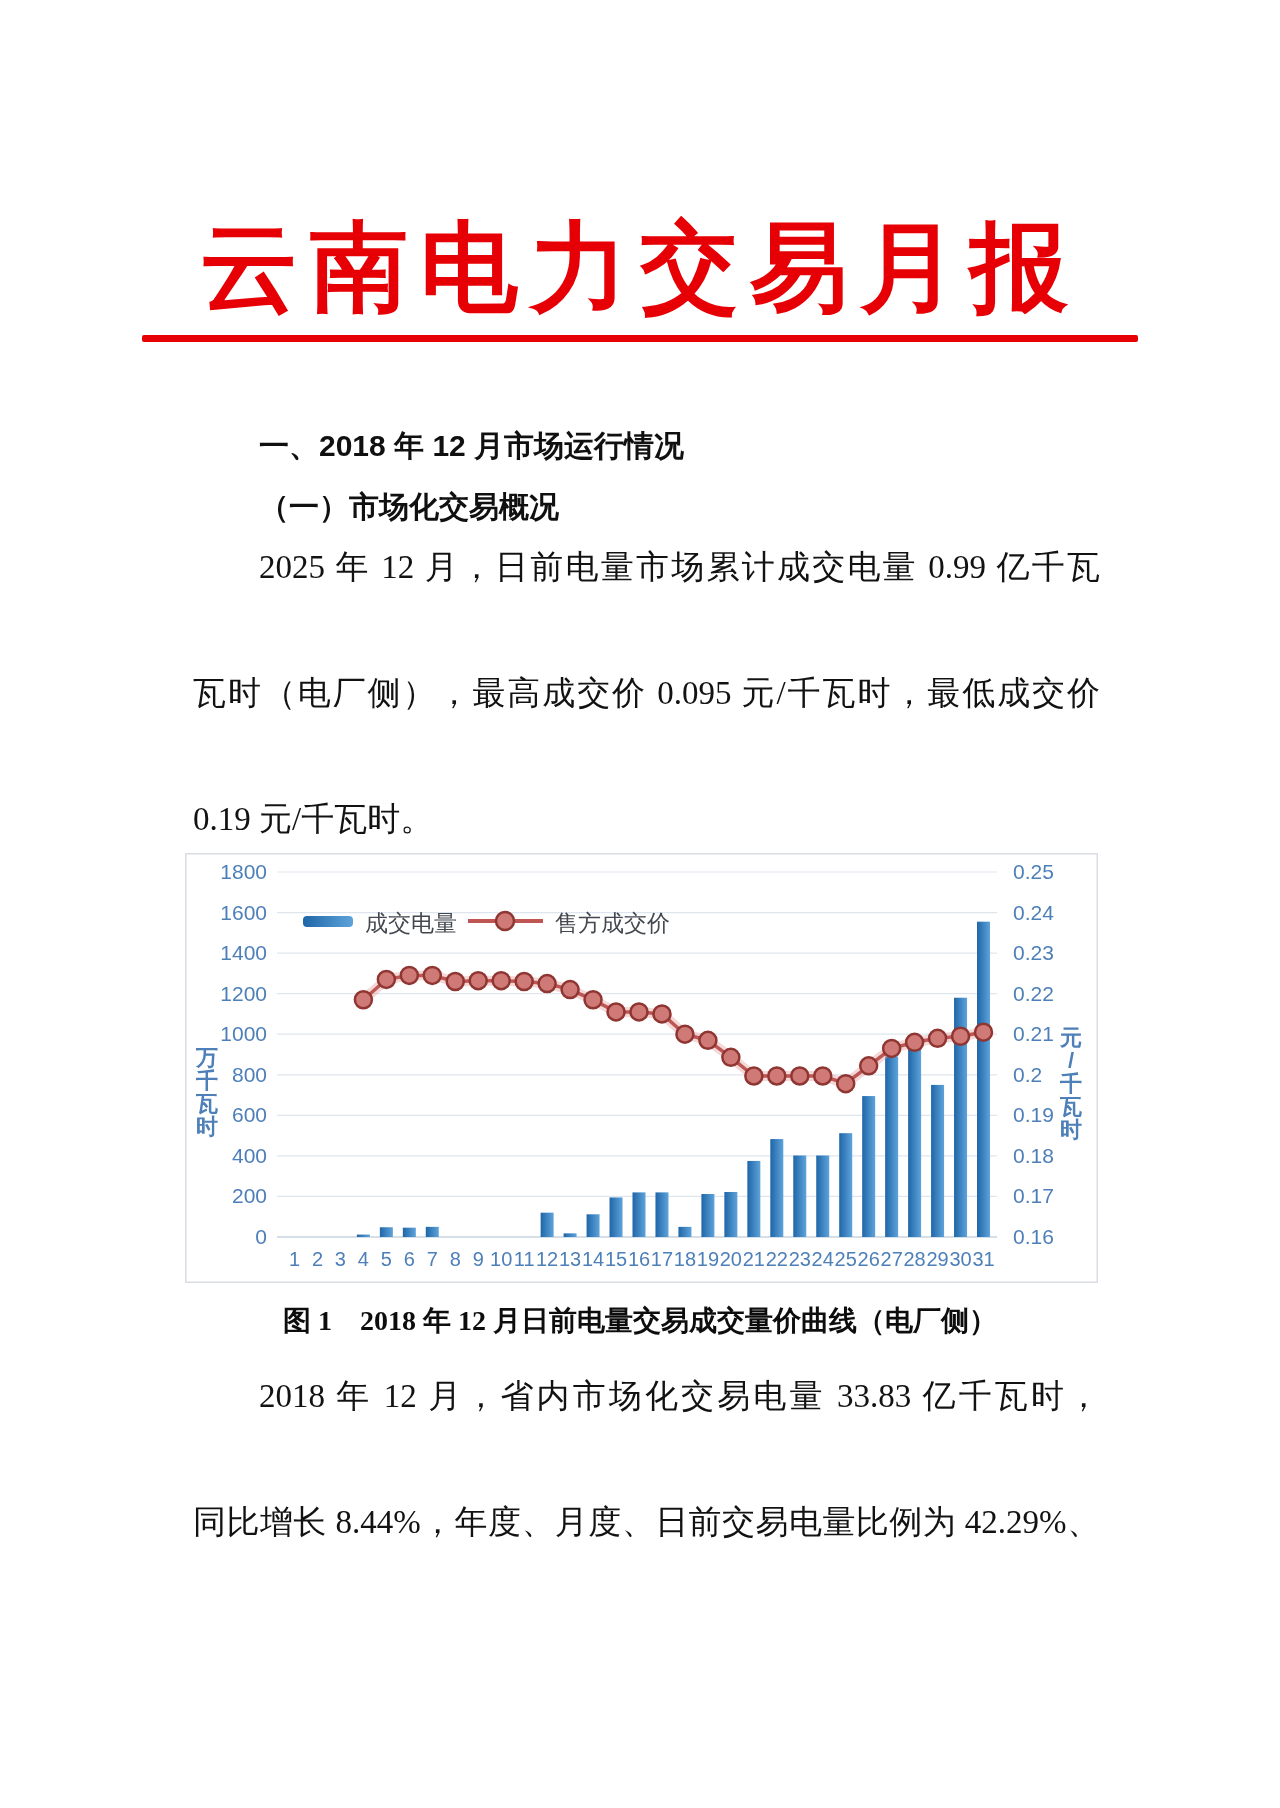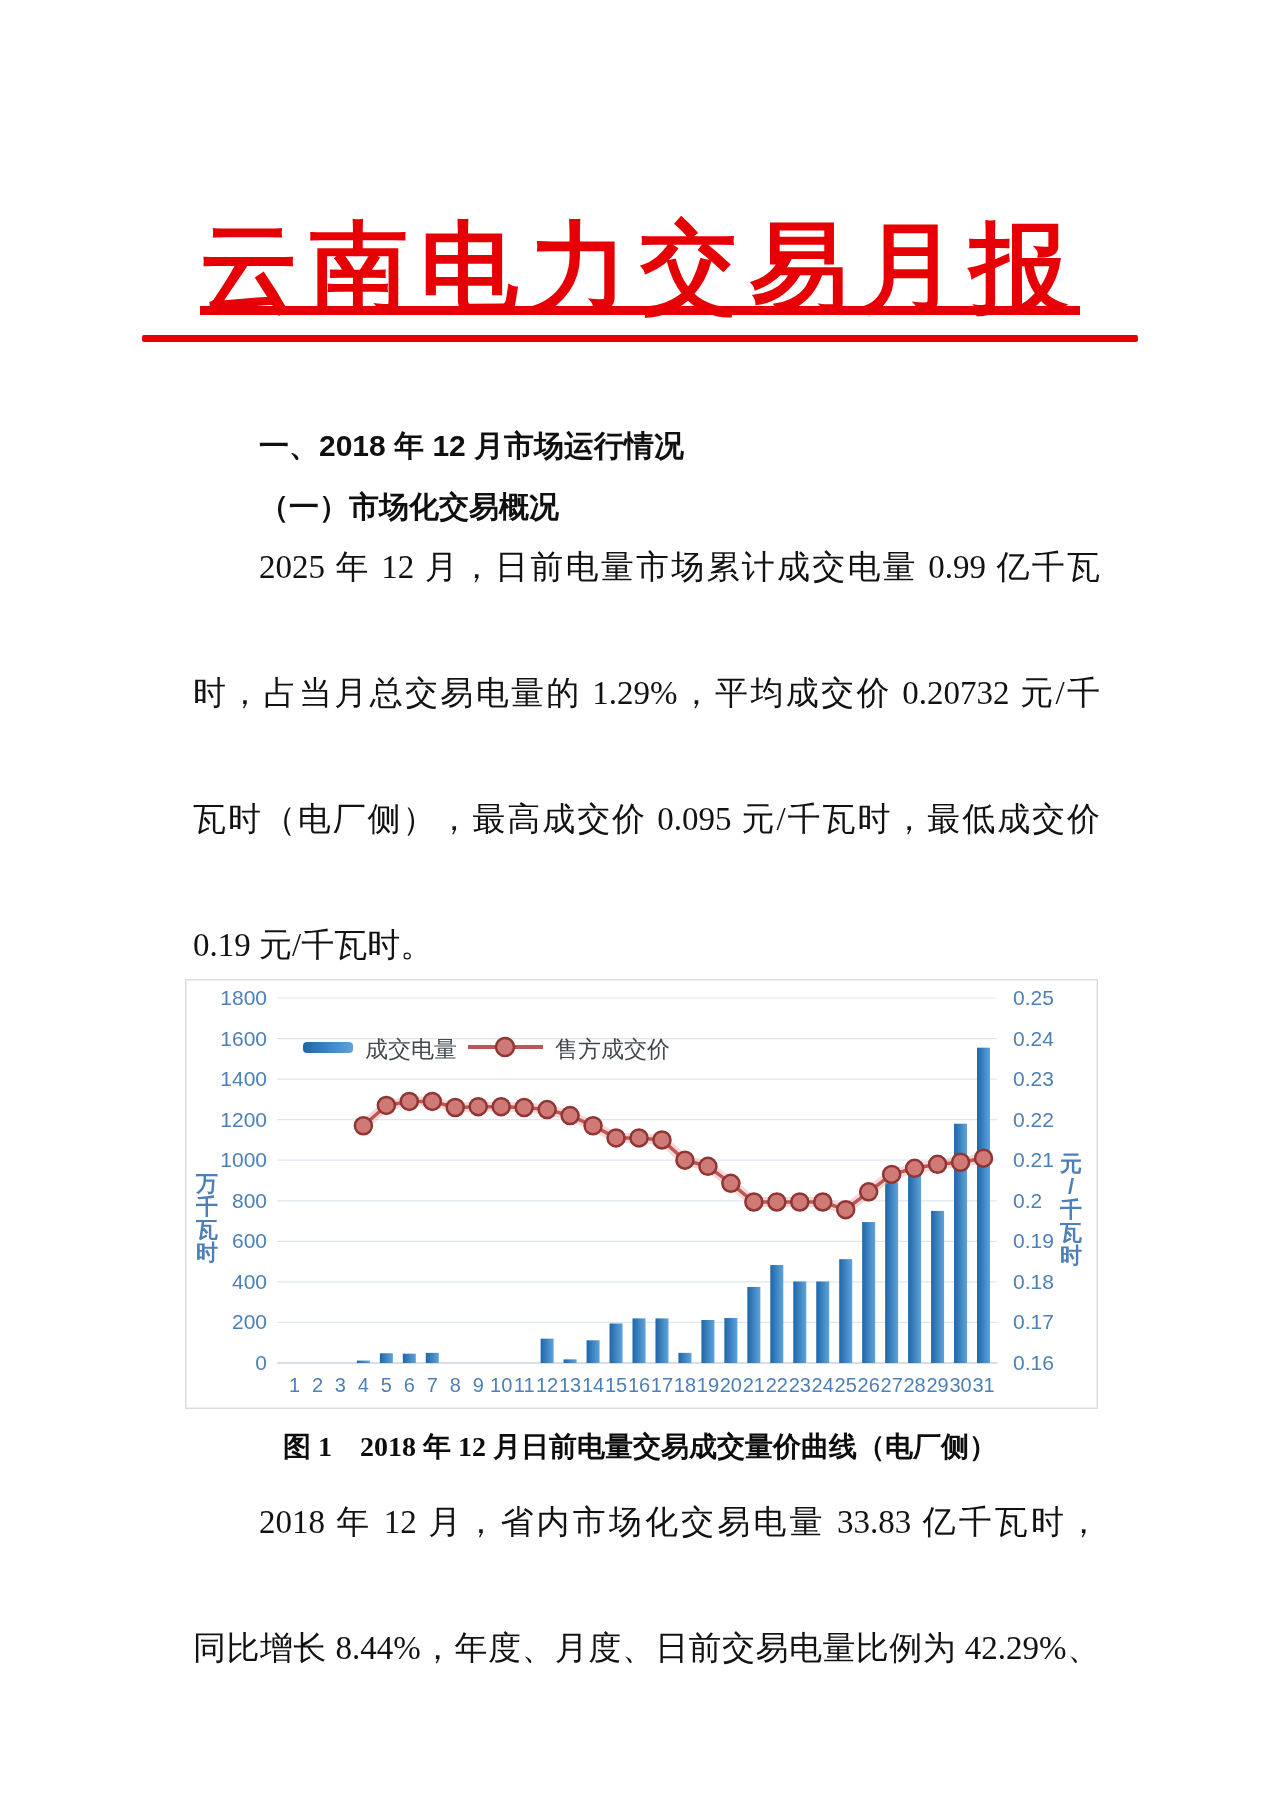--- a/index.html
+++ b/index.html
@@ -6,21 +6,20 @@
   body{
     width:1280px;height:1808px;overflow:hidden;background:#ffffff;
     font-family:"Liberation Serif","DejaVu Serif",serif;color:#121212;
     -webkit-font-smoothing:antialiased;
   }
   .page{position:relative;width:1280px;height:1808px;}
   .title{
     margin-top:212px;text-align:center;
     font-size:98px;font-weight:bold;letter-spacing:12px;line-height:112px;
     color:#e60005;
-    text-decoration:underline;
   }
   .date{margin-top:80px;text-align:center;font-size:31px;line-height:38px;color:#111;}
   .rule{margin:11px auto 0;width:996px;height:7px;background:#e60005;border-radius:2px;}
   .h1,.h2{
     margin-left:259px;font-family:"Liberation Sans","DejaVu Sans",sans-serif;
     font-weight:700;font-size:30px;line-height:40px;color:#101010;
   }
   .h1{margin-top:84px;}
   .h2{margin-top:21px;}
   .para{margin-left:193px;width:907px;font-size:33px;line-height:63px;}
@@ -44,21 +43,20 @@
   <div class="title">云南电力交易月报</div>
 
 
   <div class="rule"></div>
 
   <div class="h1">一、2018 年 12 月市场运行情况</div>
   <div class="h2">（一）市场化交易概况</div>
 
   <div class="para para1">
     <div class="pline j indent">2025 年 12 月，日前电量市场累计成交电量 0.99 亿千瓦</div>
-    <div class="pline j">时，占当月总交易电量的 1.29%，平均成交价 0.20732 元/千</div>
     <div class="pline j">瓦时（电厂侧），最高成交价 0.095 元/千瓦时，最低成交价</div>
     <div class="pline">0.19 元/千瓦时。</div>
   </div>
 
   <div class="chartbox">
     <svg id="chart-svg" xmlns="http://www.w3.org/2000/svg" viewBox="0 0 913 430">
         <rect x="0.75" y="0.75" width="911.5" height="428.5" fill="#ffffff" stroke="#d9dde3" stroke-width="1.5"></rect>
         <defs>
           <linearGradient id="barGrad" x1="0" y1="0" x2="1" y2="0">
             <stop offset="0%" stop-color="#1f66a8"></stop>

